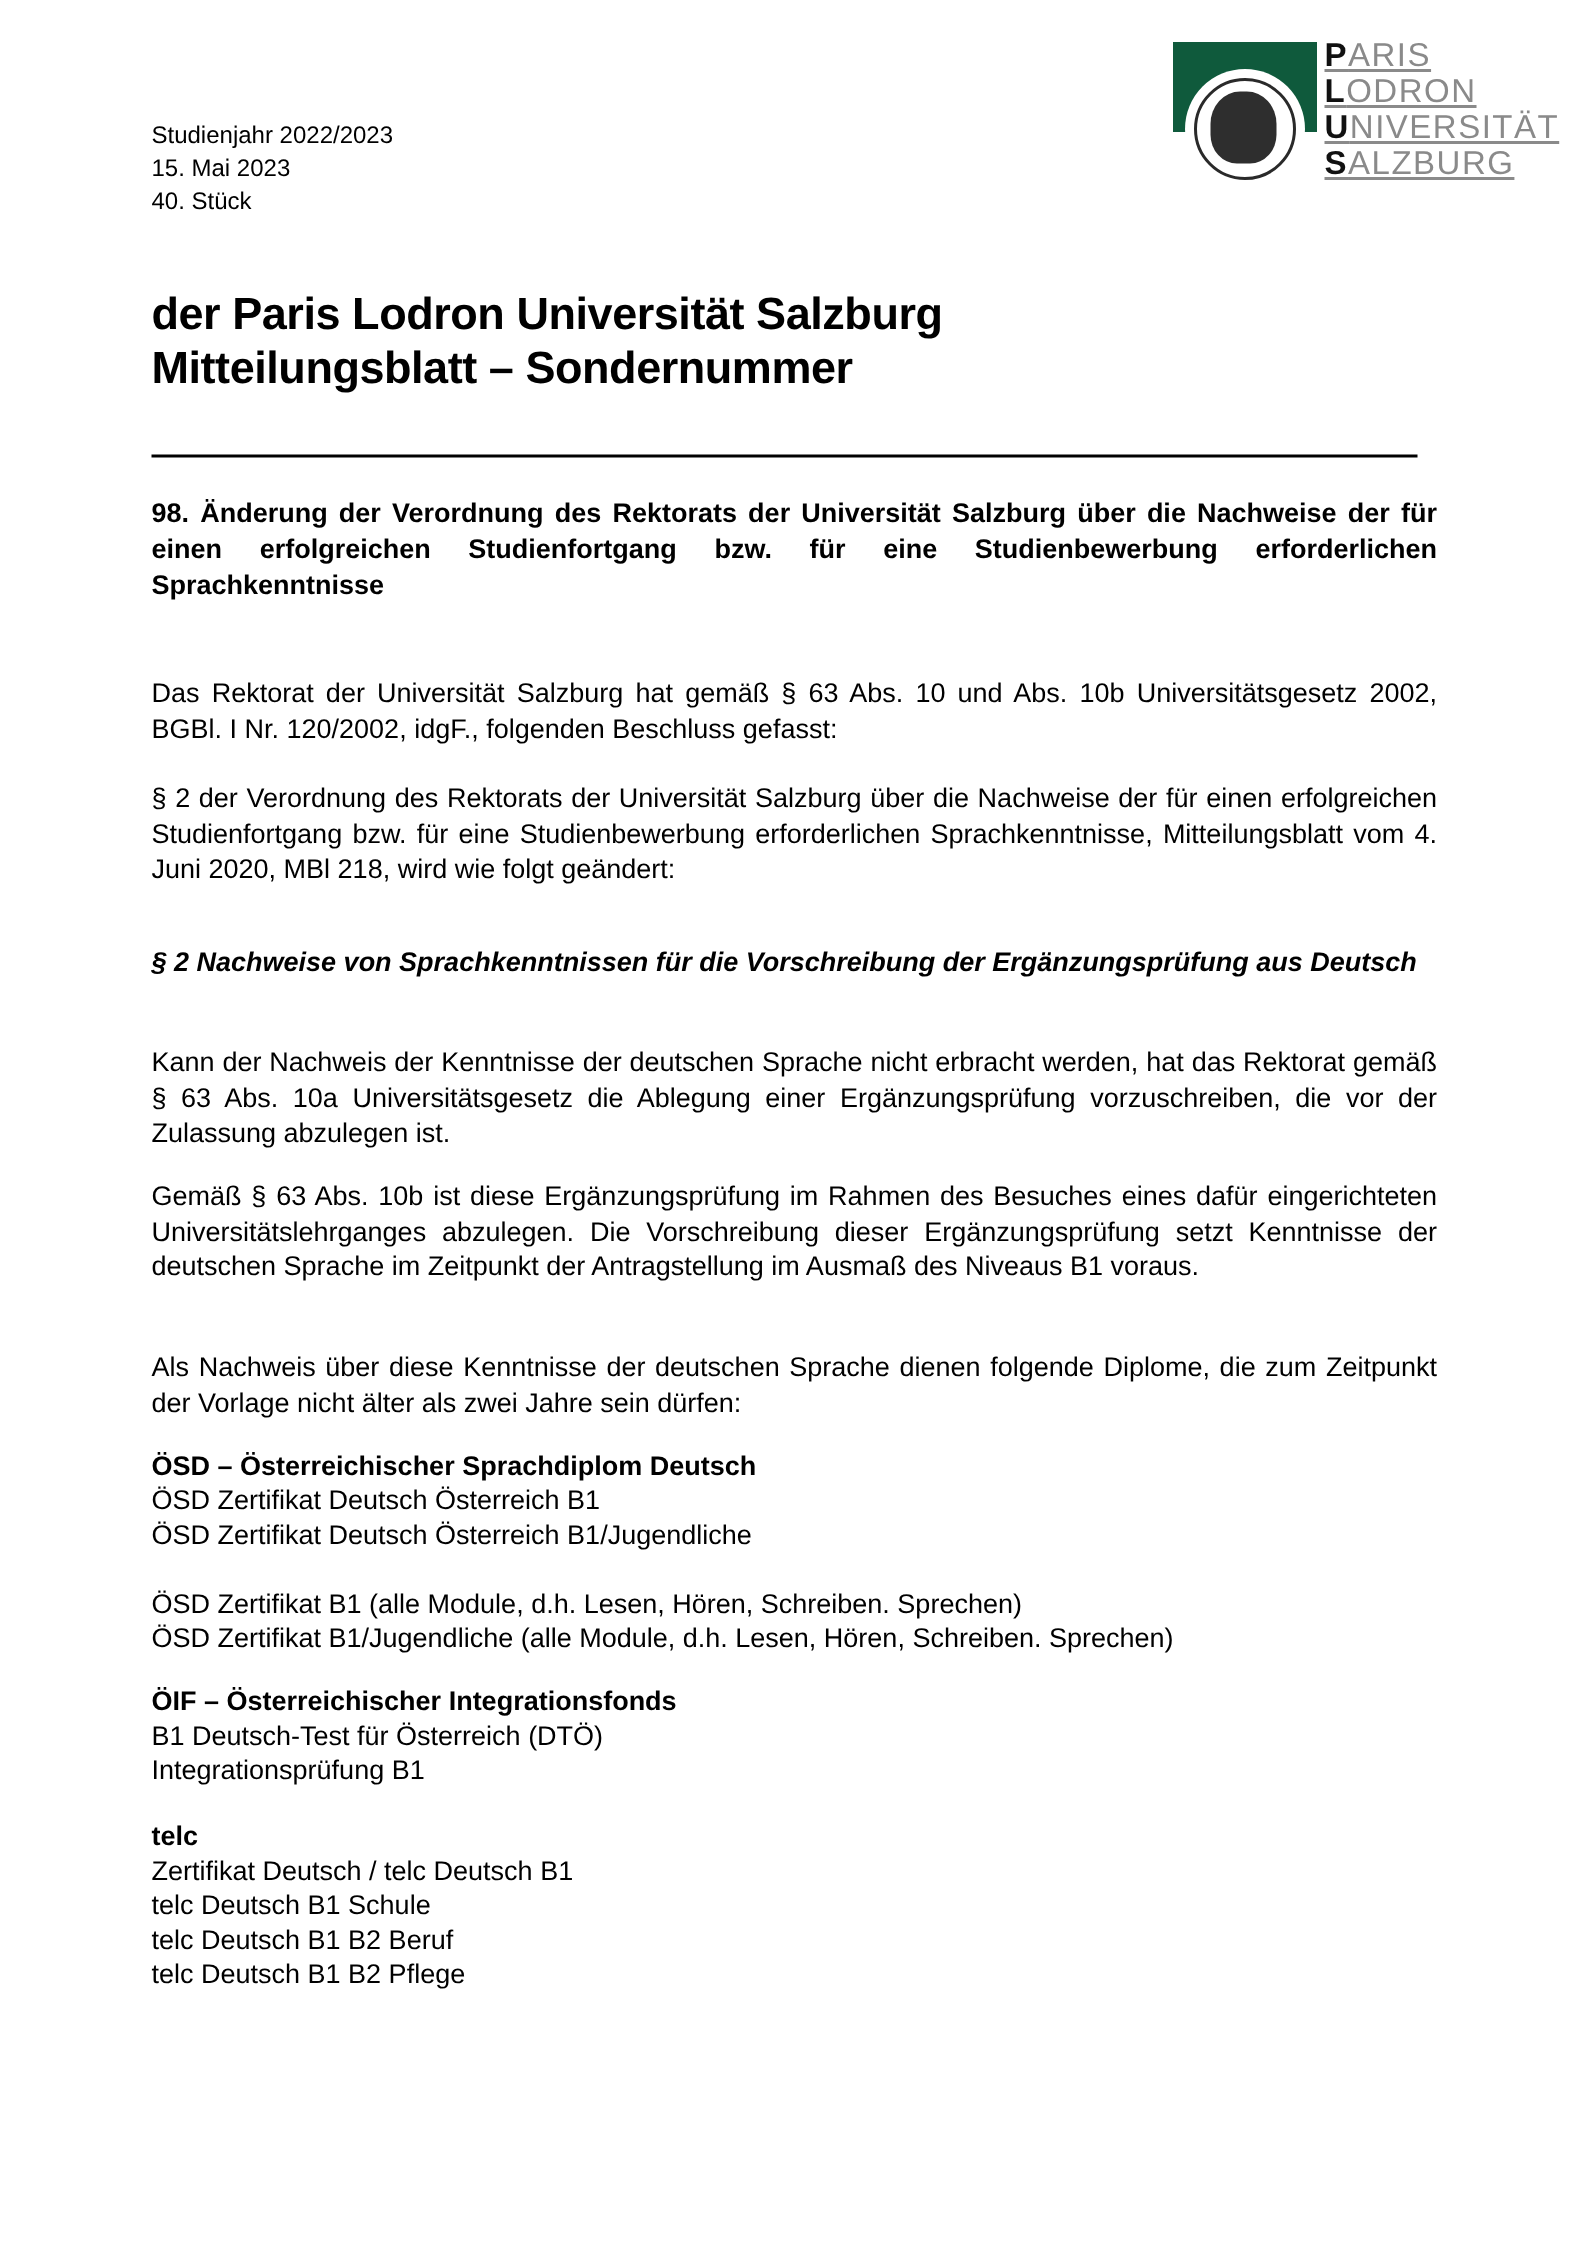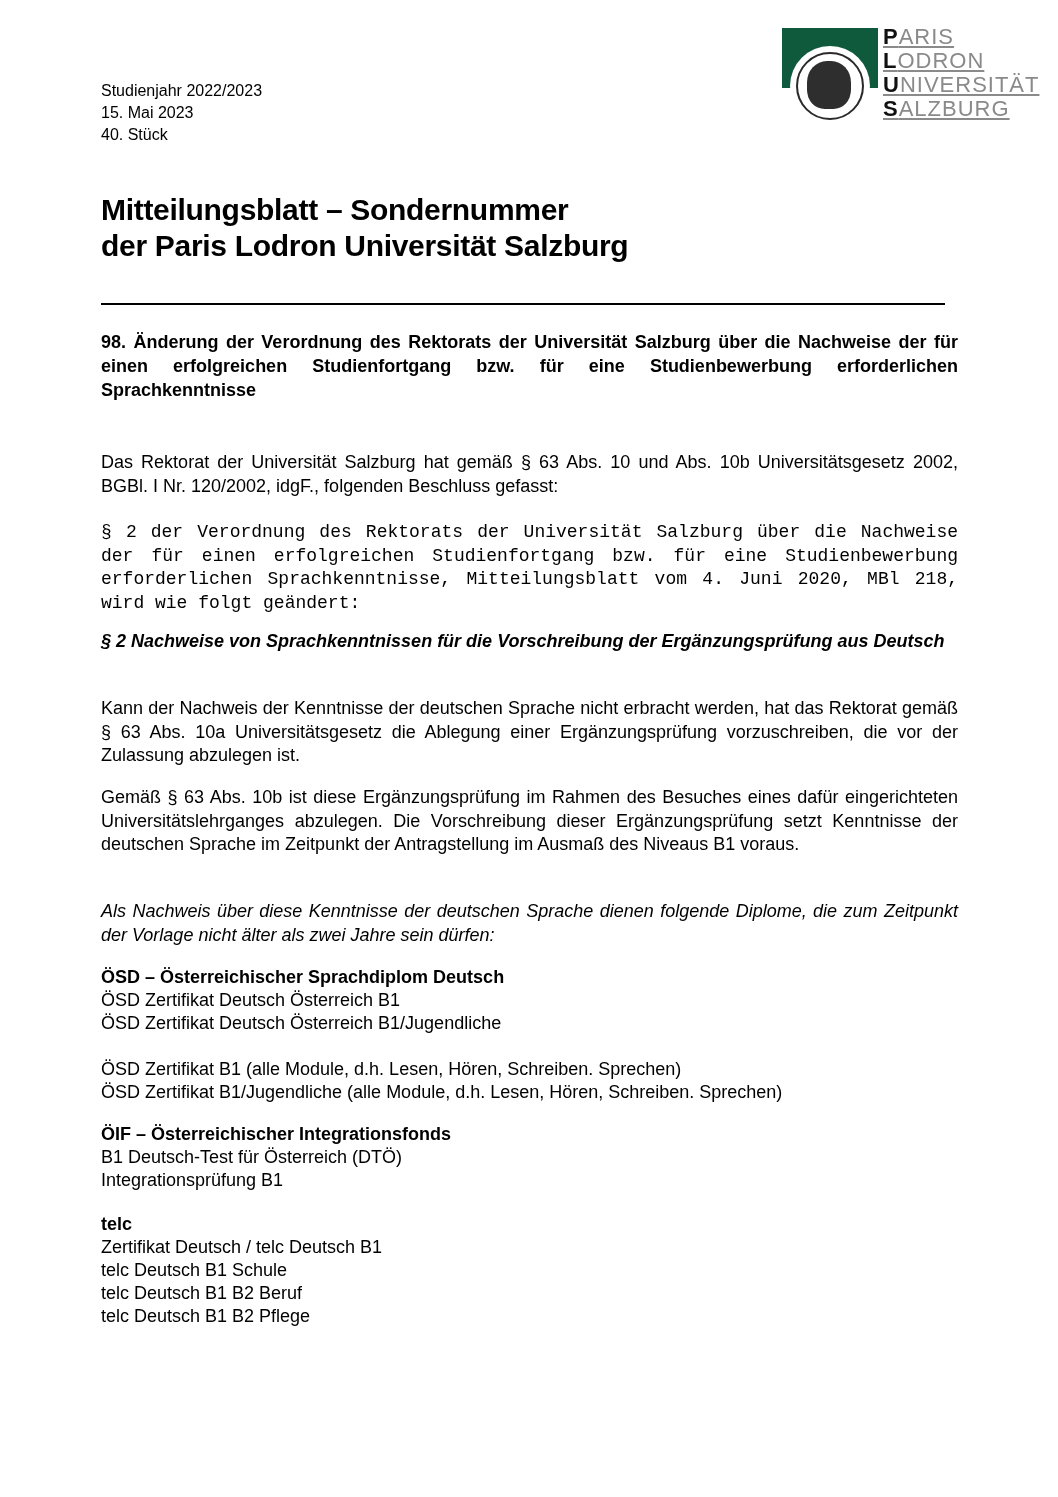--- a/index.html
+++ b/index.html
@@ -79,36 +79,36 @@
   </div>
   <div class="logo-text">
     <div><b>P</b><span>ARIS</span></div>
     <div><b>L</b><span>ODRON</span></div>
     <div><b>U</b><span>NIVERSITÄT</span></div>
     <div><b>S</b><span>ALZBURG</span></div>
   </div>
 </div>
 
 <div class="main-title">
+  <div>der Paris Lodron Universität Salzburg</div>
   <div>Mitteilungsblatt – Sondernummer</div>
-  <div>der Paris Lodron Universität Salzburg</div>
 </div>
 
 <div class="rule"></div>
 
 <div class="doc-heading">98. Änderung der Verordnung des Rektorats der Universität Salzburg über die Nachweise der für einen erfolgreichen Studienfortgang bzw. für eine Studienbewerbung erforderlichen Sprachkenntnisse</div>
 
 <div class="body" style="top:451px;">Das Rektorat der Universität Salzburg hat gemäß § 63 Abs. 10 und Abs. 10b Universitätsgesetz 2002, BGBl. I Nr. 120/2002, idgF., folgenden Beschluss gefasst:</div>
-<div class="body" style="top:521px;font-family:Liberation Mono, monospace;">§ 2 der Verordnung des Rektorats der Universität Salzburg über die Nachweise der für einen erfolgreichen Studienfortgang bzw. für eine Studienbewerbung erforderlichen Sprachkenntnisse, Mitteilungsblatt vom 4. Juni 2020, MBl 218, wird wie folgt geändert:</div>
+<div class="body" style="top:521px;">§ 2 der Verordnung des Rektorats der Universität Salzburg über die Nachweise der für einen erfolgreichen Studienfortgang bzw. für eine Studienbewerbung erforderlichen Sprachkenntnisse, Mitteilungsblatt vom 4. Juni 2020, MBl 218, wird wie folgt geändert:</div>
 
 <div class="section-heading">§ 2 Nachweise von Sprachkenntnissen für die Vorschreibung der Ergänzungsprüfung aus Deutsch</div>
 
 <div class="body" style="top:697px;">Kann der Nachweis der Kenntnisse der deutschen Sprache nicht erbracht werden, hat das Rektorat gemäß § 63 Abs. 10a Universitätsgesetz die Ablegung einer Ergänzungsprüfung vorzuschreiben, die vor der Zulassung abzulegen ist.</div>
 <div class="body" style="top:786px;">Gemäß § 63 Abs. 10b ist diese Ergänzungsprüfung im Rahmen des Besuches eines dafür eingerichteten Universitätslehrganges abzulegen. Die Vorschreibung dieser Ergänzungsprüfung setzt Kenntnisse der deutschen Sprache im Zeitpunkt der Antragstellung im Ausmaß des Niveaus B1 voraus.</div>
-<div class="body" style="top:900px;font-style:italic;">Als Nachweis über diese Kenntnisse der deutschen Sprache dienen folgende Diplome, die zum Zeitpunkt der Vorlage nicht älter als zwei Jahre sein dürfen:</div>
+<div class="body" style="top:900px;">Als Nachweis über diese Kenntnisse der deutschen Sprache dienen folgende Diplome, die zum Zeitpunkt der Vorlage nicht älter als zwei Jahre sein dürfen:</div>
 
 <div class="list-block" style="top:966px;">
   <div class="head">ÖSD – Österreichischer Sprachdiplom Deutsch</div>
   <div>ÖSD Zertifikat Deutsch Österreich B1</div>
   <div>ÖSD Zertifikat Deutsch Österreich B1/Jugendliche</div>
   <div>&nbsp;</div>
   <div>ÖSD Zertifikat B1 (alle Module, d.h. Lesen, Hören, Schreiben. Sprechen)</div>
   <div>ÖSD Zertifikat B1/Jugendliche (alle Module, d.h. Lesen, Hören, Schreiben. Sprechen)</div>
 </div>
 

